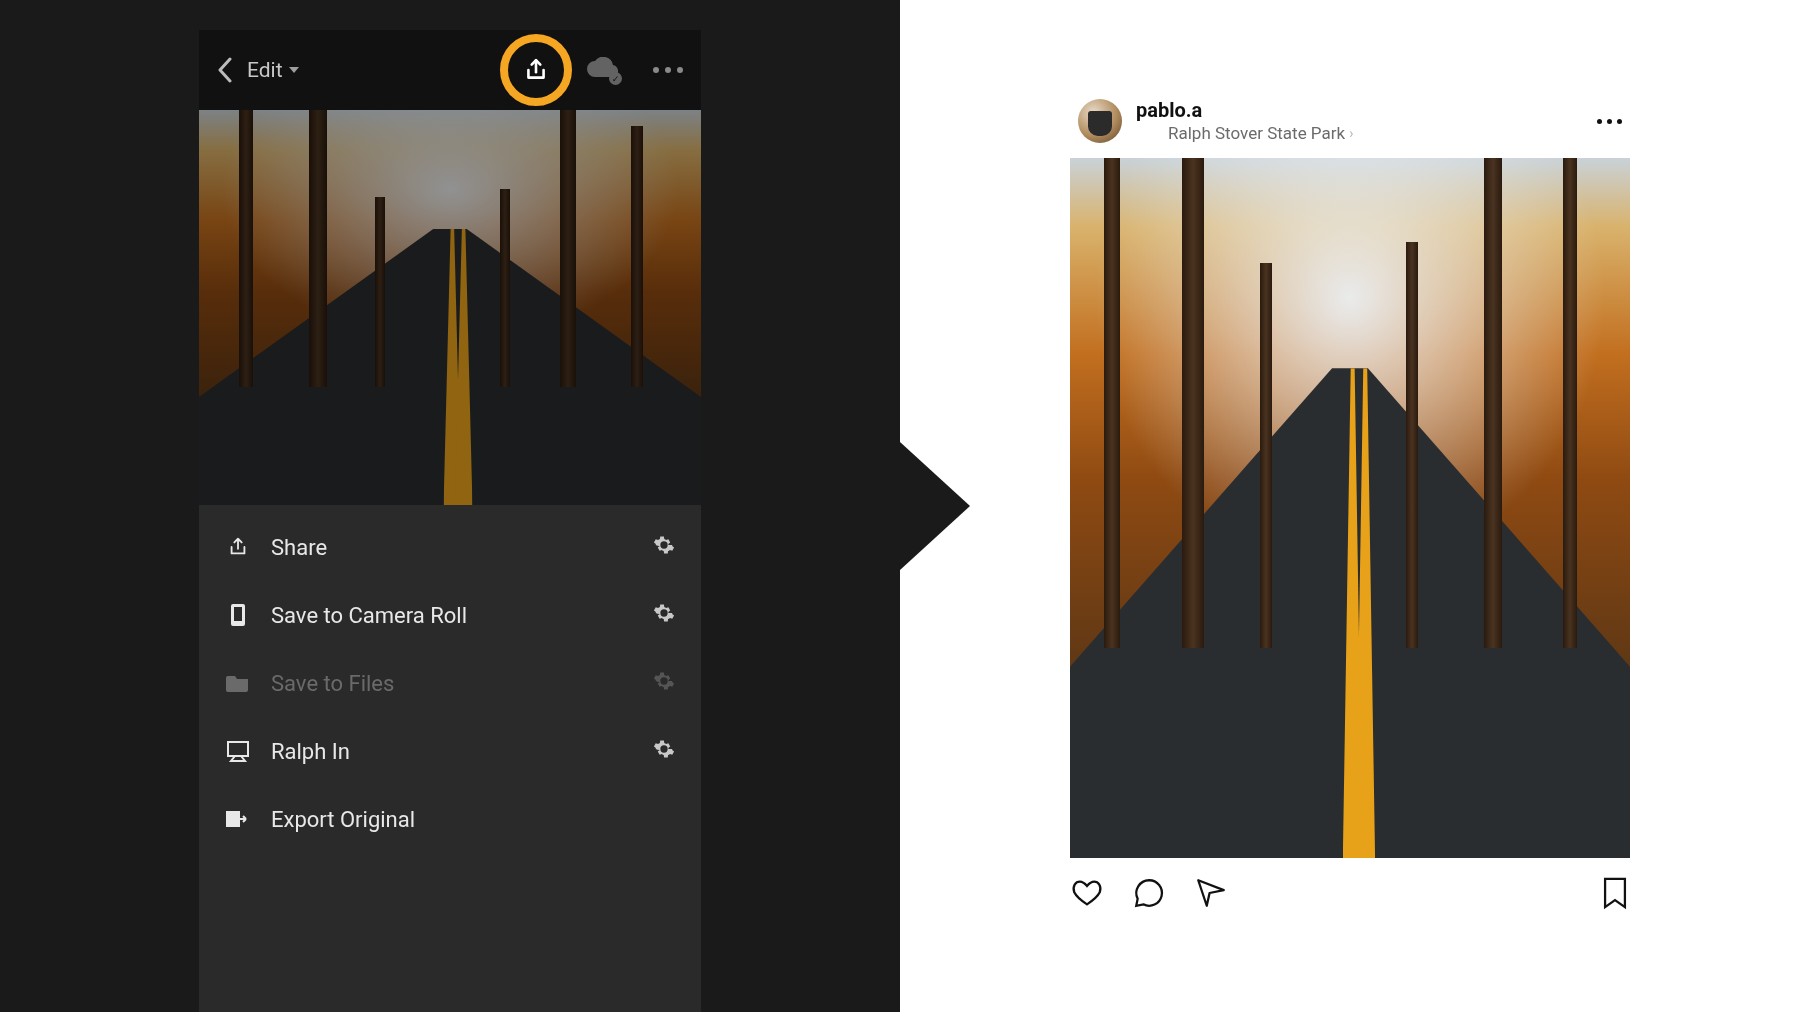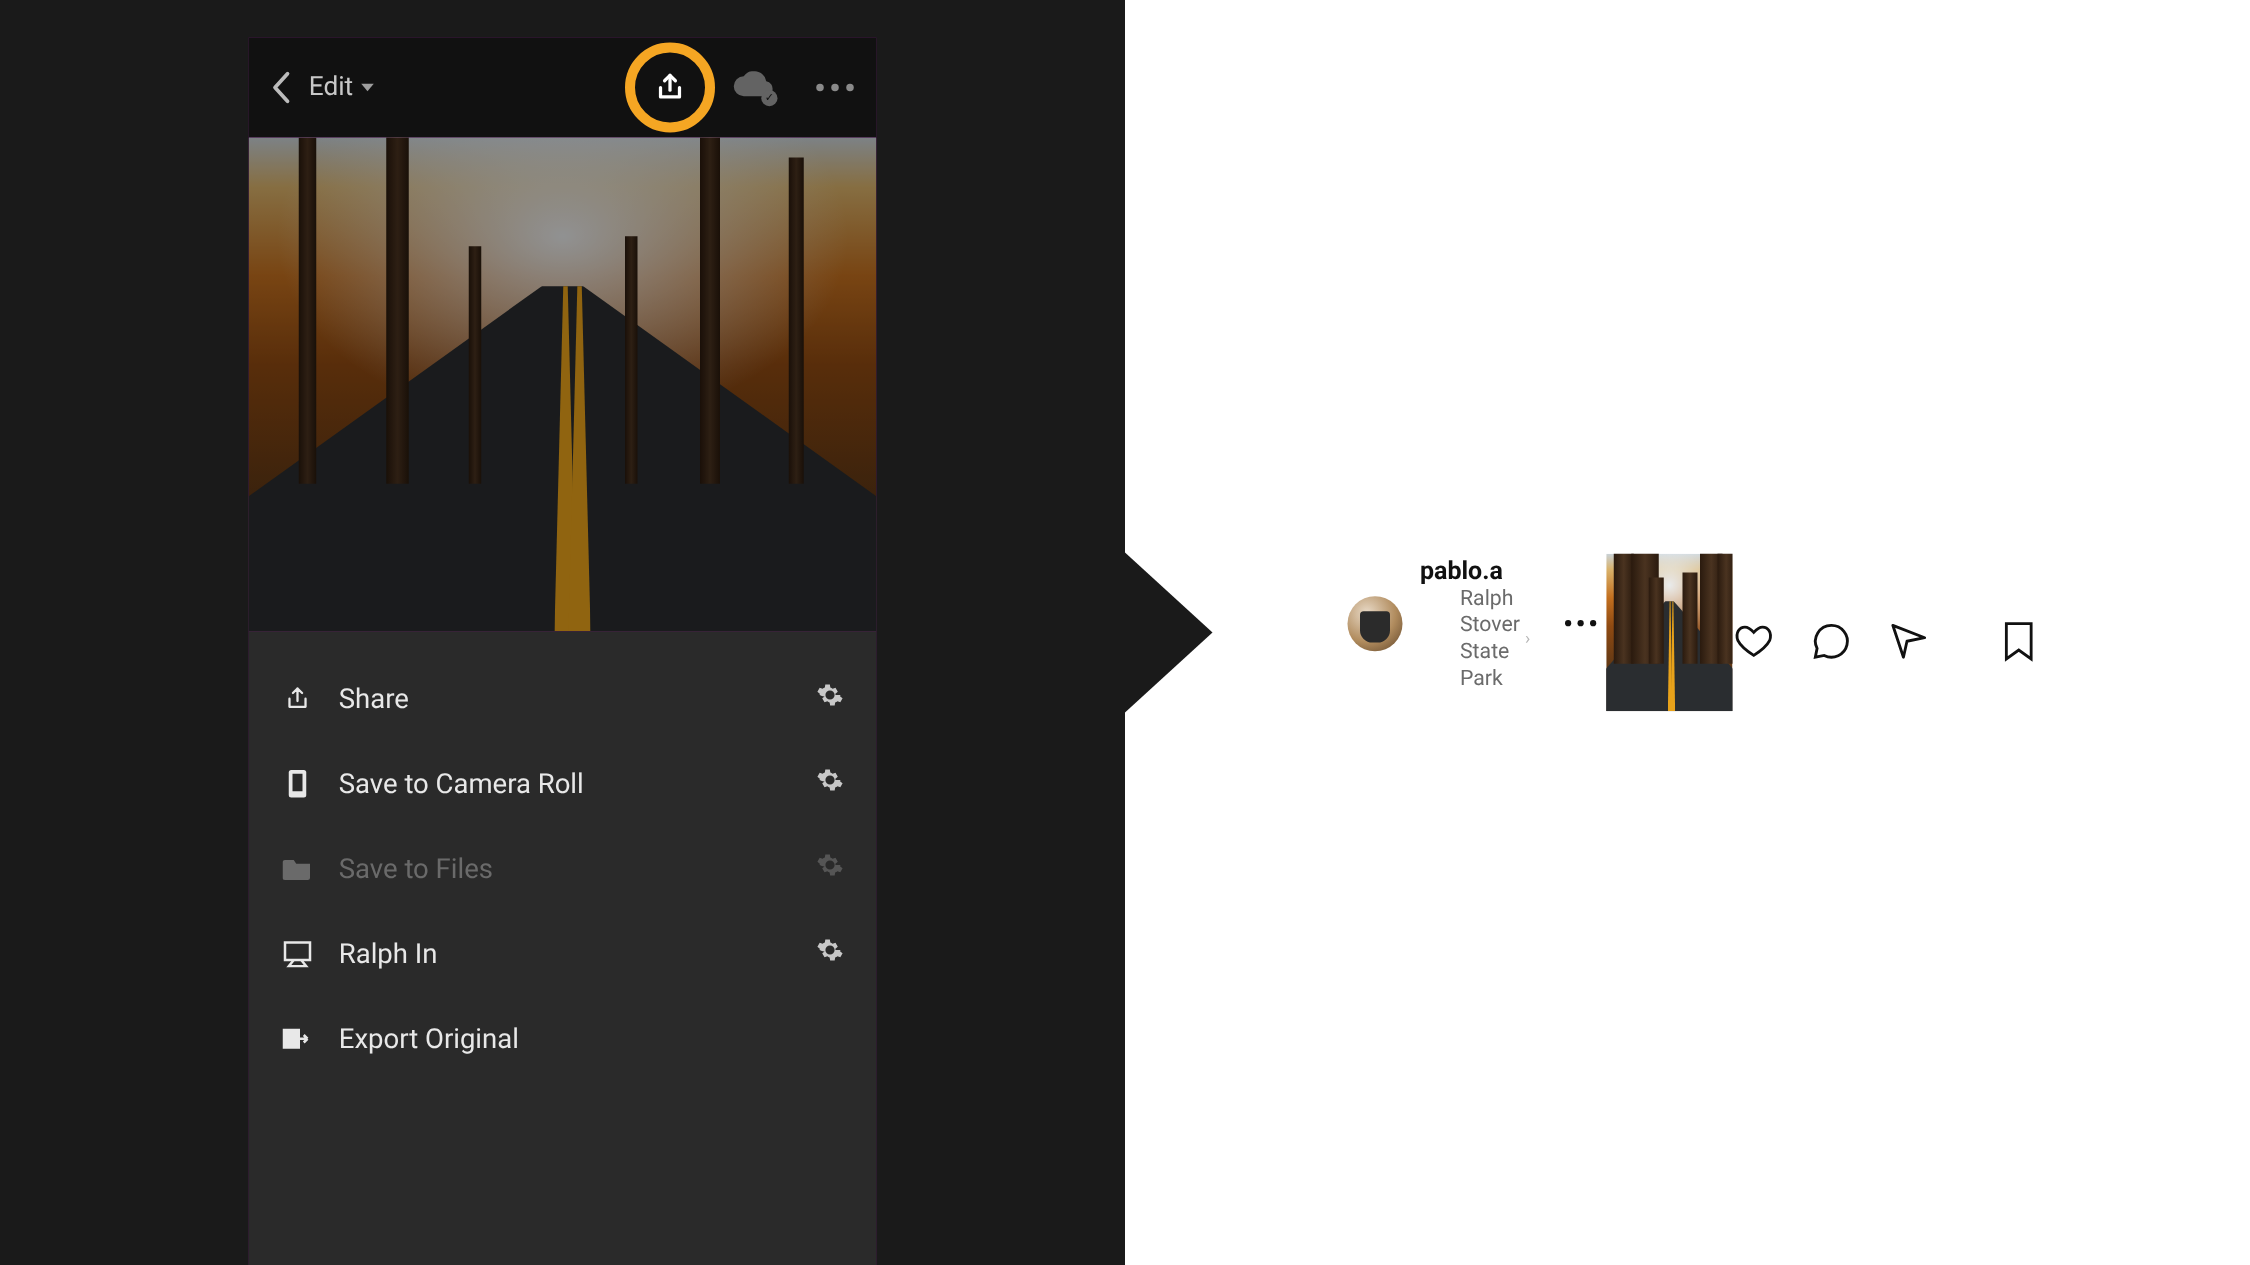--- a/index.html
+++ b/index.html
@@ -39,21 +39,21 @@
     width: 0; height: 0;
     border-top: 64px solid transparent;
     border-bottom: 64px solid transparent;
     border-left: 70px solid #1a1a1a;
     z-index: 5;
   }
   
   .phone {
     width: 502px;
     margin-top: 30px;
-    background: #701a75;
+    background: #ffffff;
     display: flex;
     flex-direction: column;
   }
   .titlebar {
     height: 80px;
     background: #111;
     display: flex;
     align-items: center;
     padding: 0 18px;
     gap: 14px;
@@ -131,40 +131,40 @@
     bottom:30%;
   }
   .dim-overlay {
     position:absolute; inset:0;
     background: rgba(0,0,0,0.38);
   }
 
   .sheet {
     flex:1;
     background: #2a2a2a;
-    padding: 20px 0 20px;
+    padding: 8px 0 20px;
   }
   .sheet-row {
     display:flex; align-items:center;
     height: 68px;
     padding: 0 26px;
     color:#e8e8e8;
     font-size: 22px;
     gap: 20px;
   }
   .sheet-row.disabled { color:#6a6a6a; }
   .sheet-row .row-icon { width:26px; display:flex; justify-content:center; color:inherit; }
   .sheet-row .row-label { flex:1; }
   .sheet-row .gear { color:#c8c8c8; }
   .sheet-row.disabled .gear { color:#555; }
 
   
   .ig {
     width: 560px;
-    display:flex; flex-direction:row;
+    display:flex; flex-direction:column;
   }
   .ig-header {
     display:flex; align-items:center;
     padding: 0 8px 14px;
     gap: 14px;
   }
   .avatar {
     width:44px;height:44px;border-radius:50%;
     background: radial-gradient(circle at 35% 30%, #e8d9c6, #b18c5e 55%, #5c4126);
     position:relative; overflow:hidden;

